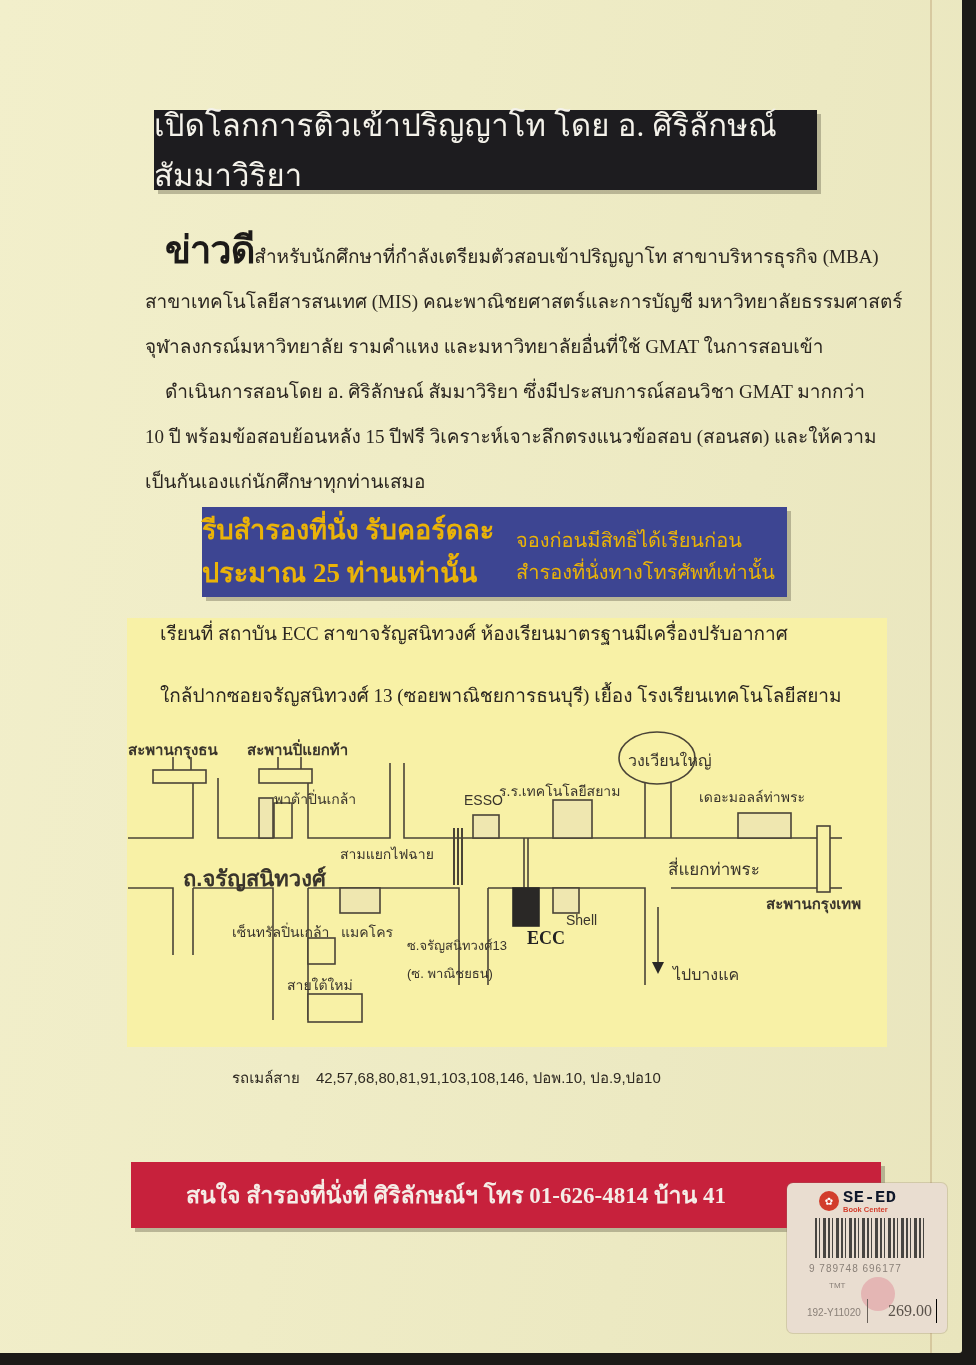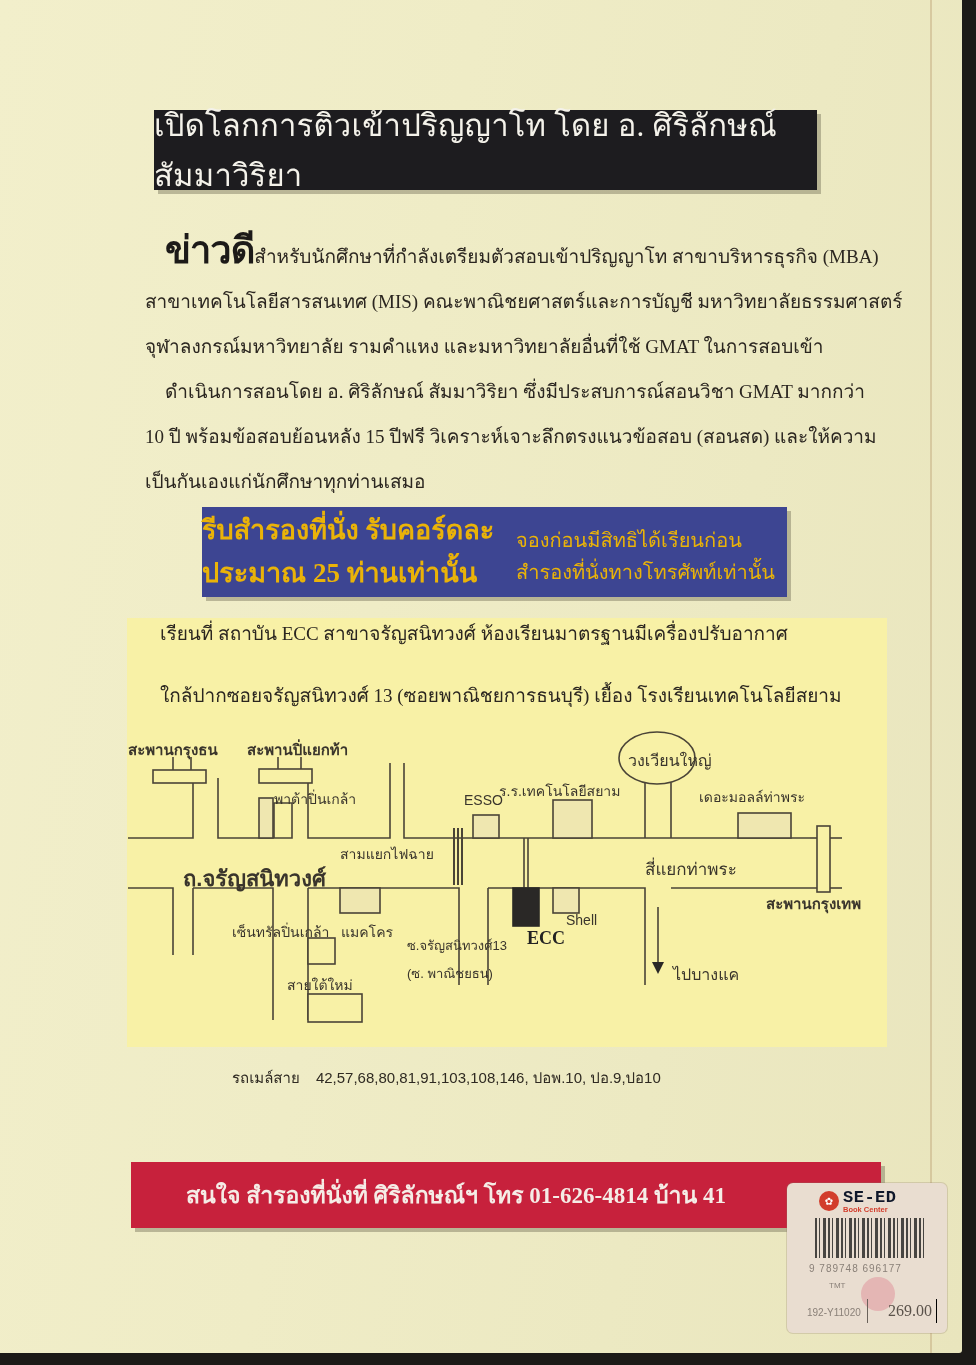--- a/index.html
+++ b/index.html
@@ -173,21 +173,21 @@
 
   <div class="lbl b" style="left:128px; top:738px;">สะพานกรุงธน</div>
   <div class="lbl b" style="left:247px; top:738px;">สะพานปิ่แยกท้า</div>
   <div class="lbl" style="left:274px; top:788px;">พาต้าปิ่นเกล้า</div>
   <div class="lbl" style="left:340px; top:843px;">สามแยกไฟฉาย</div>
   <div class="lbl road" style="left:183px; top:861px;">ถ.จรัญสนิทวงศ์</div>
   <div class="lbl" style="left:464px; top:792px;">ESSO</div>
   <div class="lbl" style="left:499px; top:780px;">ร.ร.เทคโนโลยีสยาม</div>
   <div class="lbl" style="left:628px; top:748px; font-size:16px;">วงเวียนใหญ่</div>
   <div class="lbl" style="left:699px; top:786px;">เดอะมอลล์ท่าพระ</div>
-  <div class="lbl" style="left:645px; top:855px; font-size:17px;">สี่แยกท่าพระ</div>
+  <div class="lbl" style="left:668px; top:855px; font-size:17px;">สี่แยกท่าพระ</div>
   <div class="lbl b" style="left:766px; top:892px;">สะพานกรุงเทพ</div>
   <div class="lbl" style="left:232px; top:921px;">เซ็นทรัลปิ่นเกล้า</div>
   <div class="lbl" style="left:341px; top:921px;">แมคโคร</div>
   <div class="lbl" style="left:407px; top:935px; font-size:13px;">ซ.จรัญสนิทวงศ์13</div>
   <div class="lbl" style="left:407px; top:963px; font-size:13px;">(ซ. พาณิชยธน)</div>
   <div class="lbl ecc" style="left:527px; top:928px;">ECC</div>
   <div class="lbl" style="left:566px; top:912px;">Shell</div>
   <div class="lbl" style="left:287px; top:974px;">สายใต้ใหม่</div>
   <div class="lbl" style="left:673px; top:962px; font-size:16px;">ไปบางแค</div>
 

